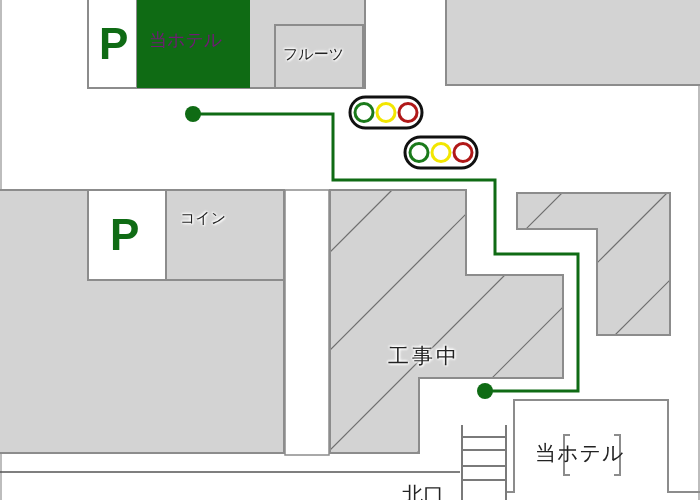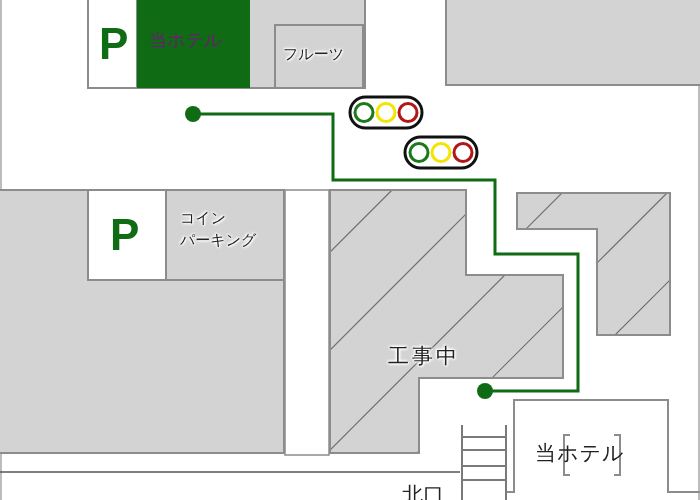--- a/index.html
+++ b/index.html
@@ -100,18 +100,17 @@
   </g>
 </svg>
 
 <div class="p-sign" style="left:99px; top:22px;">P</div>
 <div class="hotel-lbl" style="left:149px; top:28px;">当ホテル</div>
 <div class="lbl halo" style="left:283px; top:45px; font-size:15px;">フルーツ</div>
 
 <div class="p-sign" style="left:110px; top:213px;">P</div>
 <div class="lbl halo" style="left:180px; top:208px; font-size:15px; line-height:1.45;">
   <div>コイン</div>
-  <div>パーキング</div>
 </div>
 
 <div class="lbl halo" style="left:388px; top:306px; font-size:21px; letter-spacing:3px;margin-top:36px;">工事中</div>
 <div class="lbl" style="left:535px; top:439px; font-size:21px; letter-spacing:1px;">当ホテル</div>
 <div class="lbl" style="left:402px; top:481px; font-size:21px;">北口</div>
 
 </body></html>

